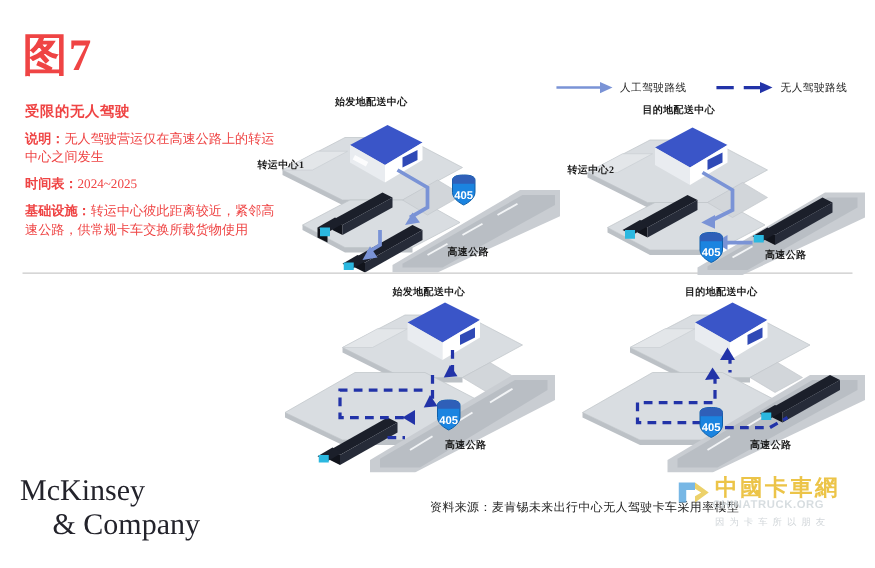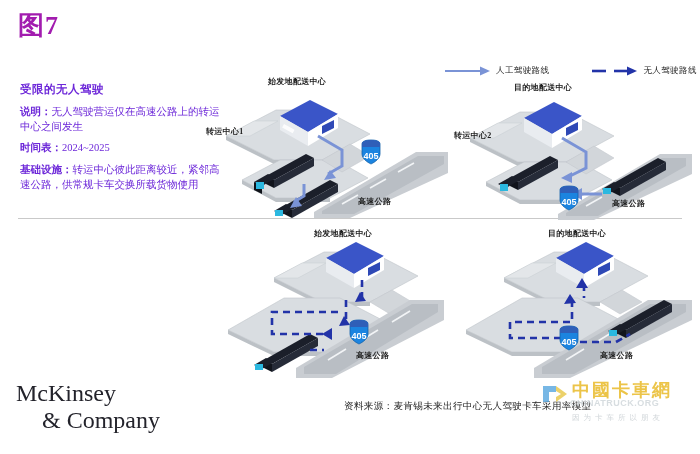--- a/index.html
+++ b/index.html
@@ -15,44 +15,44 @@
     width: 700px;
     height: 454px;
     background: #ffffff;
     overflow: hidden;
   }
 
   
   .fig-title {
     position: absolute;
     left: 18px;
-    top: 8px;
-    font-size: 26px;
+    top: 20px;
+    font-size: 36px;
     font-weight: bold;
     letter-spacing: 1px;
-    color: #a21caf;
+    color: #ef4444;
     font-family: "Liberation Serif", "DejaVu Serif", serif;
   }
 
   
   .divider {
     position: absolute;
     left: 18px;
     width: 664px;
     height: 1px;
     background: #c9c9c9;
   }
   .divider.d1 { top: 218px; }
 
   
   .textblock {
     position: absolute;
     left: 20px;
     width: 205px;
-    color: #6d28d9;
+    color: #ef4444;
   }
   .tb-heading {
     font-size: 11.5px;
     font-weight: bold;
     margin-bottom: 7px;
     letter-spacing: 0.5px;
   }
   .tb-row {
     font-size: 10.5px;
     line-height: 1.45;
@@ -65,21 +65,21 @@
     font-weight: normal;
   }
 
   
   .legend {
     position: absolute;
     left: 445px;
     top: 62px;
     display: flex;
     align-items: flex-start;
-    gap: 43px;
+    gap: 24px;
   }
   .legend-item {
     display: flex;
     align-items: center;
     gap: 5px;
   }
   .legend-label {
     font-size: 8.5px;
     color: #1f1f1f;
     white-space: nowrap;

